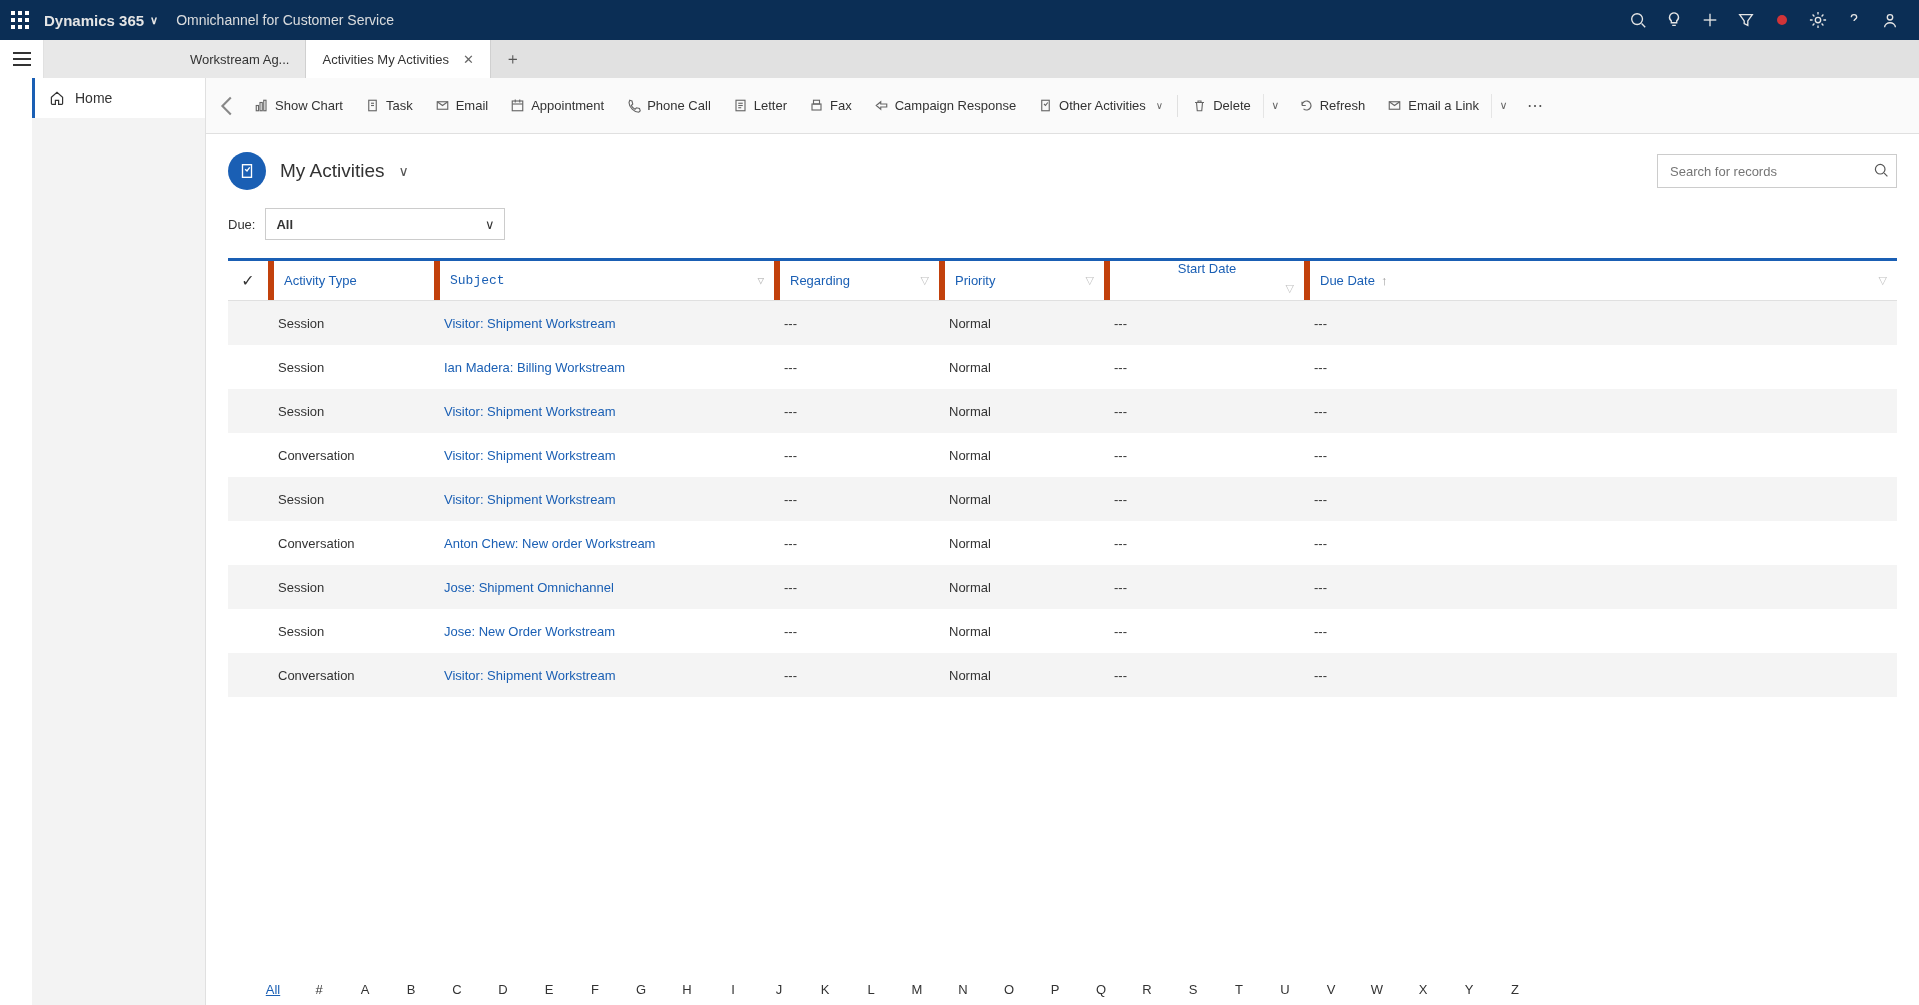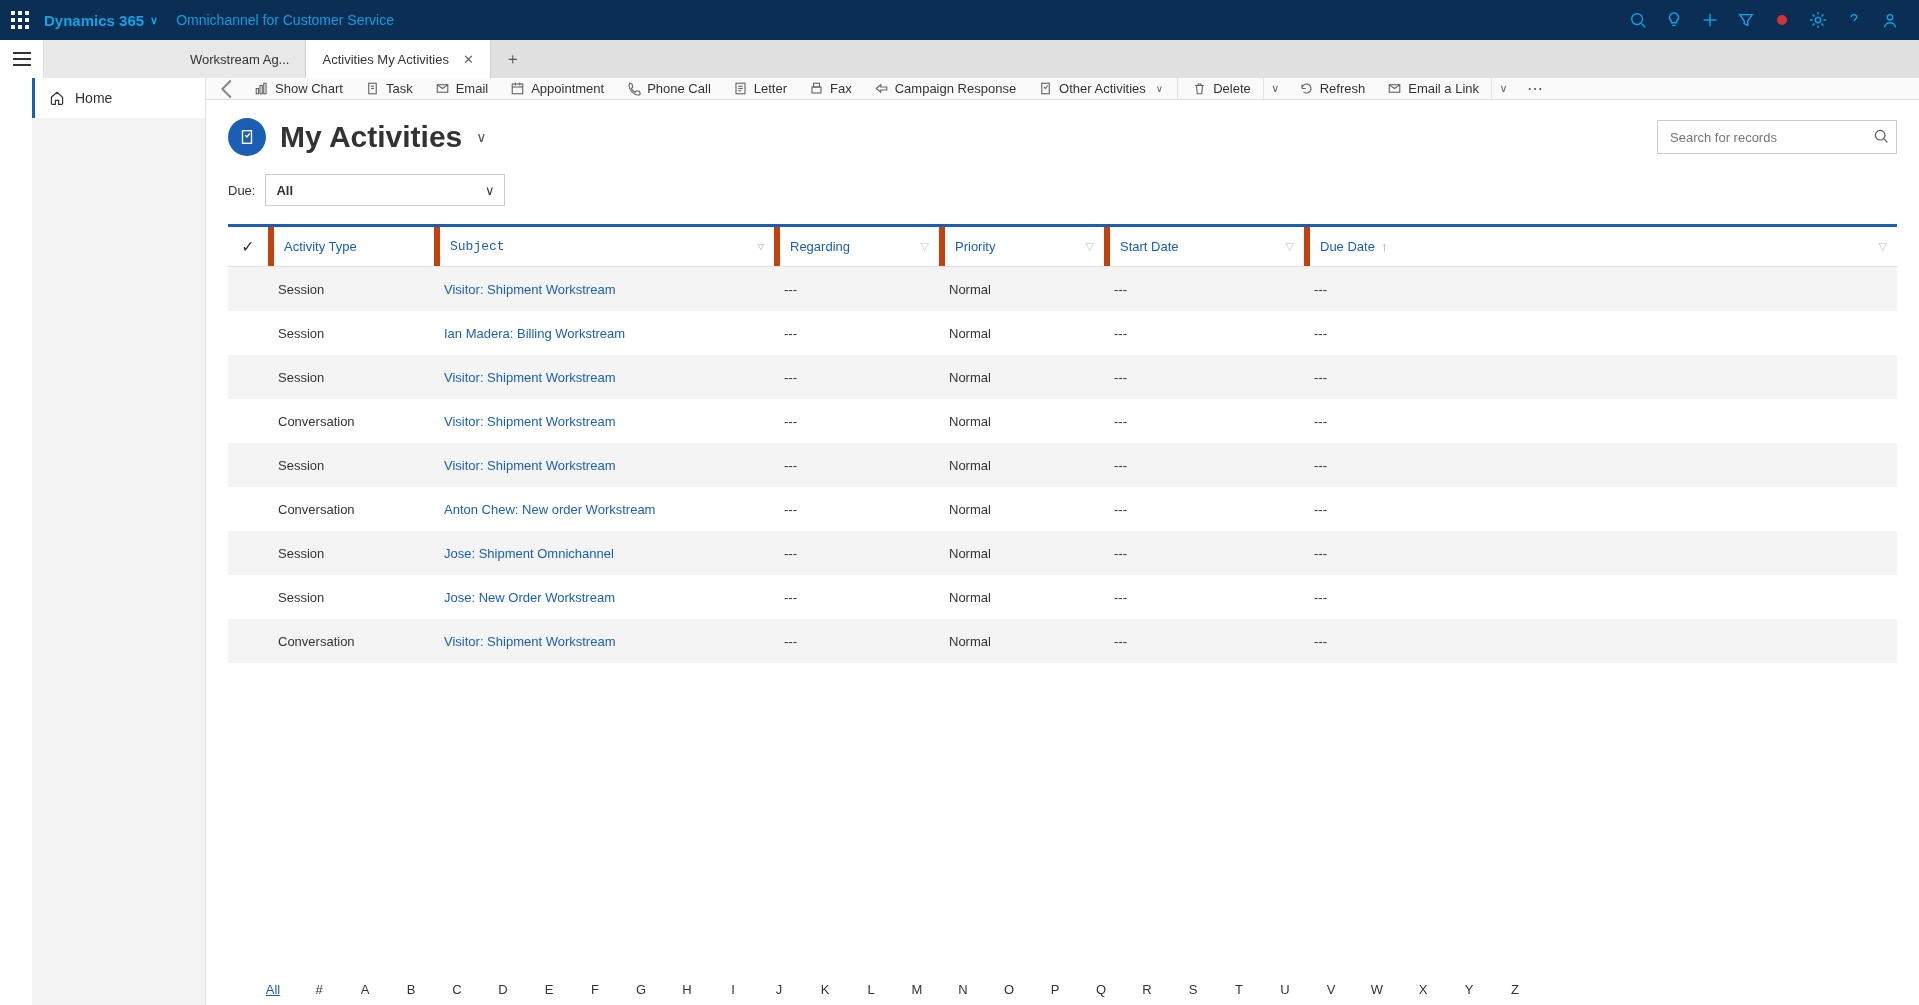--- a/index.html
+++ b/index.html
@@ -1,19 +1,19 @@
 <!DOCTYPE html>
 <html><head>
 <meta charset="utf-8">
 <style>
 * { margin: 0; padding: 0; box-sizing: border-box; }
 body { font-family: "Segoe UI", -apple-system, sans-serif; font-size: 14px; color: #333; overflow: hidden; }
 
 
-.topbar { height: 40px; background: #0b2e55; display: flex; align-items: center; color: #0ea5e9; padding: 6px 8px; }
+.topbar { height: 40px; background: #0b2e55; display: flex; align-items: center; color: #e5e5e5; padding: 6px 8px; }
 .topbar-left { display: flex; align-items: center; gap: 12px; }
 .waffle { width: 24px; height: 24px; display: grid; grid-template-columns: repeat(3,4px); grid-template-rows: repeat(3,4px); gap: 3px; align-content: center; justify-content: center; }
 .waffle span { width: 4px; height: 4px; background: #fff; }
 .brand { font-weight: 600; font-size: 15px; display: flex; align-items: center; gap: 6px; }
 .brand .chev { font-size: 11px; }
 .app-name { font-size: 14px; margin-left: 6px; opacity: .95; }
 .topbar-right { margin-left: auto; display: flex; align-items: center; gap: 18px; padding-right: 12px; }
 .topbar-right .ticon { width: 18px; height: 18px; display: flex; align-items: center; justify-content: center; font-size: 16px; cursor: pointer; }
 .red-dot { width: 10px; height: 10px; background: #d13438; border-radius: 50%; }
 
@@ -31,50 +31,50 @@
 
 
 .shell { display: flex; height: calc(100vh - 78px); padding-left: 32px; }
 .leftnav { width: 174px; background: #f3f3f3; border-right: 1px solid #e0e0e0; }
 .nav-item { display: flex; align-items: center; height: 40px; padding: 0 14px; gap: 10px; font-size: 14px; color: #333; background: #fff; border-left: 3px solid #1a5fb4; cursor: pointer; }
 .nav-item svg { width: 16px; height: 16px; }
 
 .main { flex: 1; display: flex; flex-direction: column; background: #fff; overflow: hidden; }
 
 
-.cmdbar { height: 22px; border-bottom: 1px solid #e0e0e0; display: flex; align-items: center; padding: 0 8px; gap: 2px; background: #fafafa; }
+.cmdbar { height: 56px; border-bottom: 1px solid #e0e0e0; display: flex; align-items: center; padding: 0 8px; gap: 2px; background: #fafafa; }
 .cmd-back { width: 28px; height: 28px; display:flex; align-items:center; justify-content:center; color:#888; cursor:pointer; }
 .cmd { display: flex; align-items: center; gap: 6px; padding: 0 10px; height: 32px; font-size: 13px; color: #333; cursor: pointer; }
 .cmd svg, .cmd .ic { width: 15px; height: 15px; color: #666; }
 .cmd-split { width: 24px; display:flex; align-items:center; justify-content:center; color:#666; cursor:pointer; font-size:11px; border-left:1px solid #e5e5e5; height:24px; }
 .cmd-sep { width: 1px; height: 22px; background: #e0e0e0; margin: 0 2px; }
 .cmd-more { padding: 0 10px; font-size: 16px; color:#555; cursor:pointer; letter-spacing:2px; }
 
 
 .pagehead { display:flex; align-items:center; padding: 18px 22px 10px; gap: 14px; }
 .ph-icon { width: 38px; height: 38px; border-radius: 50%; background: #1a5fb4; display:flex; align-items:center; justify-content:center; color:#fff; }
 .ph-icon svg { width:18px; height:18px; }
-.ph-title { font-size: 30px; font-weight: 700; }
+.ph-title { font-size: 19px; font-weight: 400; }
 .ph-chev { font-size: 14px; color:#555; cursor:pointer; }
 .search-records { margin-left:auto; position:relative; }
 .search-records input { width: 240px; height: 34px; border: 1px solid #ccc; padding: 0 34px 0 12px; font-size: 13px; }
 .search-records .sicon { position:absolute; right:8px; top:8px; color:#555; }
 
 
 .duewrap { display:flex; align-items:center; gap:10px; padding: 8px 22px 18px; font-size:13px; }
 .due-select { width: 240px; height: 32px; border:1px solid #ccc; display:flex; align-items:center; justify-content:space-between; padding:0 10px; cursor:pointer; }
 
 
 .gridwrap { flex:1; margin: 0 22px; overflow:hidden; display:flex; flex-direction:column; border-top: 3px solid #1a5fb4; }
 .grid-head { display:flex; align-items:center; height: 40px; border-bottom:1px solid #e0e0e0; font-size:13px; color:#1a5fb4; }
 .gh-check { width:40px; display:flex; justify-content:center; color:#333; font-size:16px; }
 .gh { padding:0 10px; display:flex; align-items:center; gap:6px; position:relative; border-left:6px solid #c2410c; height:100%; }
 .gh .flt { color:#c0c0c0; font-size:11px; margin-left:auto; }
 .gh .sort { color:#999; }
-.c-type{width:166px;} .c-subj{width:340px;font-family:Liberation Mono, monospace;} .c-reg{width:165px;} .c-pri{width:165px;} .c-sd{width:200px;} .c-dd{flex:1;}
+.c-type{width:166px;} .c-subj{width:340px;font-family:Liberation Mono, monospace;} .c-reg{width:165px;} .c-pri{width:165px;} .c-sd{width:200px;flex-direction:column;} .c-dd{flex:1;}
 
 .grid-body { flex:1; overflow-y:auto; }
 .grow { display:flex; align-items:center; height:44px; font-size:13px; }
 .grow:nth-child(odd){ background:#f4f4f4; }
 .grow:nth-child(even){ background:#fff; }
 .gc-check{width:40px;}
 .gc-type{width:166px; padding:0 10px;}
 .gc-subj{width:340px; padding:0 10px;}
 .gc-subj a{ color:#1a5fb4; text-decoration:none; cursor:pointer; }
 .gc-reg{width:165px; padding:0 10px;}

